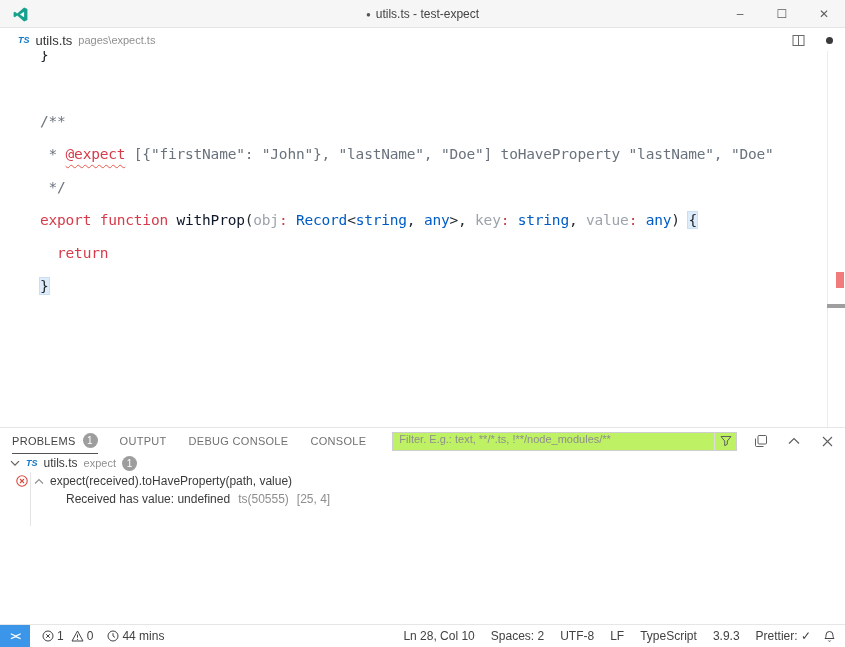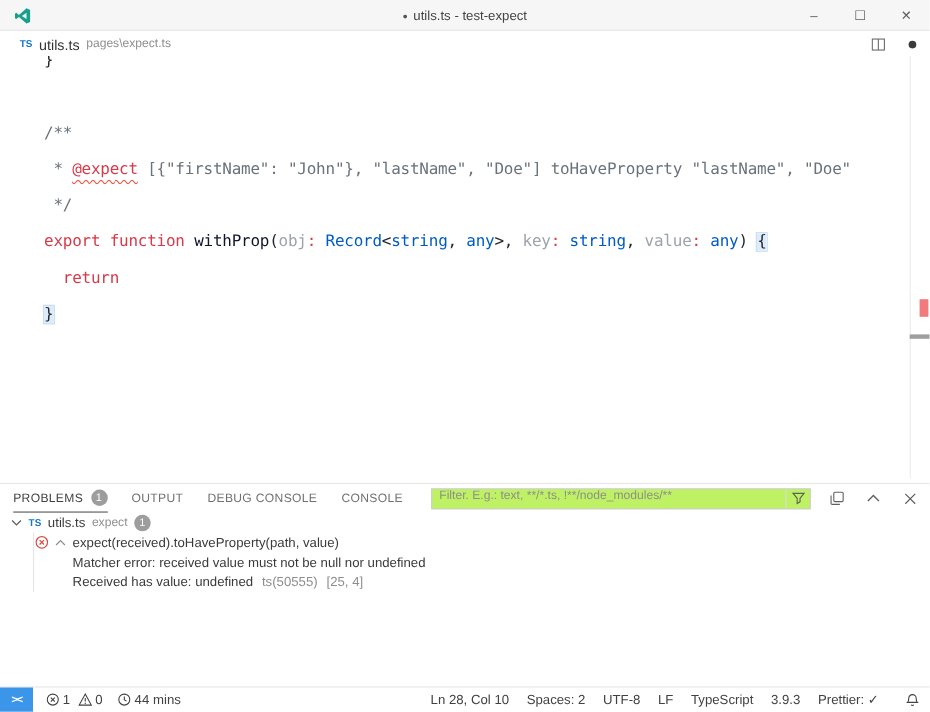--- a/index.html
+++ b/index.html
@@ -15,21 +15,21 @@
     font-size:12px; color:#444; }
   .win-title .dot { font-size:8px; color:#555; }
   .win-controls { position:absolute; right:0; top:0; height:28px; display:flex; }
   .win-btn { width:42px; height:28px; display:flex; align-items:center;
     justify-content:center; font-size:12px; color:#5f5f5f; }
 
   
   .tabbar { position:absolute; left:0; top:29px; width:845px; height:22px; background:#fff; }
   .tab { position:absolute; left:18px; top:0; height:22px; display:flex;
     align-items:center; gap:6px; }
-  .ts-badge { font-size:9px; font-weight:bold; color:#1277c5; }
+  .ts-badge { font-size:9px; font-weight:bold; color:#1277c5;font-style:italic; }
   .tab-name { font-size:13px; color:#333; }
   .tab-path { font-size:11px; color:#8f8f8f; }
   .tab-actions { position:absolute; right:12px; top:0; height:22px; display:flex;
     align-items:center; gap:20px; }
   .mod-dot { width:7px; height:7px; border-radius:50%; background:#3a3a3a; }
 
   
   .editor { position:absolute; left:0; top:51px; width:845px; height:384px;
     background:#fff; overflow:hidden; }
   .code { margin-top:-12px; padding-left:40px;
@@ -42,21 +42,21 @@
   .tk-plain { color:#24292e; }
   .tk-cmt   { color:#6a737d; }
   .tk-err   { color:#d73a49; text-decoration:underline wavy #e9594c;
               text-decoration-thickness:1px; text-underline-offset:5px; }
   .tk-brkt  { color:#24292e; background:#ddebfa; box-shadow:0 0 0 1px #c9dff5; }
   .ruler-border { position:absolute; left:827px; top:51px; width:1px; height:384px; background:#ececec; }
   .err-marker { position:absolute; left:836px; top:272px; width:8px; height:16px; background:#f17a7a; }
   .cursor-marker { position:absolute; left:827px; top:304px; width:18px; height:4px; background:#9e9e9e; }
 
   
-  .panel { position:absolute; left:0; top:439px; width:845px; height:189px;
+  .panel { position:absolute; left:0; top:427px; width:845px; height:189px;
     background:#fff; border-top:1px solid #e6e6e6; font-size:12px; color:#3c3c3c; }
   .panel-header { display:flex; align-items:center; height:26px; padding:0 10px 0 12px; }
   .ptab { display:flex; align-items:center; gap:7px; margin-right:22px;
     font-size:11px; letter-spacing:0.3px; color:#717171; height:26px; }
   .ptab.active { color:#424242; border-bottom:1px solid #555; }
   .badge { min-width:15px; height:15px; padding:0 3px; border-radius:50%;
     background:#9d9d9d; color:#fff; font-size:10px; display:flex;
     align-items:center; justify-content:center; }
   .filter { flex:1; max-width:456px; height:19px; margin:0 16px 0 4px;
     border:1px solid #cecece; background:#bef264; display:flex; align-items:flex-start; }
@@ -66,37 +66,37 @@
   .filter-btn { width:22px; height:17px; display:flex; align-items:center;
     justify-content:center; border-left:1px solid #dcdcdc; }
   .panel-icons { display:flex; align-items:center; gap:17px; margin-left:auto; }
   .picon { display:flex; align-items:center; justify-content:center; width:16px; height:16px; }
 
   .tree { position:relative; }
   .tree-row { display:flex; align-items:center; height:18px; }
   .file-row { padding-left:10px; gap:6px; }
   .file-name { color:#3b3b3b; font-size:12px; }
   .file-dir { color:#909090; font-size:11px; }
-  .prob-row { padding-left:32px; gap:6px; }
+  .prob-row { padding-left:16px; gap:6px; }
   .prob-msg { color:#3b3b3b; }
   .detail-row { padding-left:66px; gap:8px; }
   .gray { color:#8e8e8e; }
   .guide { position:absolute; left:30px; top:18px; width:1px; height:54px; background:#e4e4e4; }
   .err-icon { width:12px; height:12px; }
 
   
   .statusbar { position:absolute; left:0; top:624px; width:845px; height:23px;
     background:#fff; border-top:1px solid #e6e6e6; display:flex; align-items:center;
     font-size:12px; color:#424242; }
   .remote { width:30px; height:100%; background:#3b95e8; color:#fff; display:flex;
     align-items:center; justify-content:center; font-size:10px; font-weight:bold;
     letter-spacing:-1px; font-style:italic; }
   .sb-left { display:flex; align-items:center; gap:14px; margin-left:12px; }
   .sb-group { display:flex; align-items:center; gap:3px; }
-  .sb-right { margin-left:auto; display:flex; align-items:center; gap:16px; margin-right:22px; }
+  .sb-right { margin-left:auto; display:flex; align-items:center; gap:16px; margin-right:10px; }
   svg { display:block; }
 </style>
 </head>
 <body>
 
 <div class="titlebar">
   <svg class="logo" viewBox="0 0 100 100">
     <path fill="#17a08e" d="M74 4 L96 14 V86 L74 96 L28 56 L12 69 L4 64 V36 L12 31 L28 44 Z M74 31 L46 50 L74 69 Z"></path>
   </svg>
   <div class="win-title">
@@ -190,23 +190,20 @@
     </div>
     <div class="tree-row prob-row">
       <svg class="err-icon" viewBox="0 0 12 12">
           <circle cx="6" cy="6" r="5.2" fill="none" stroke="#d64a3f" stroke-width="1.1"></circle>
           <path d="M4 4 8 8 M8 4 4 8" stroke="#d64a3f" stroke-width="1.1"></path>
         </svg>
       <svg width="10" height="7" viewBox="0 0 10 7">
           <path d="M1 5.5 5 1.5 9 5.5" fill="none" stroke="#8e8e8e" stroke-width="1.1"></path>
         </svg>
       <span class="prob-msg">expect(received).toHaveProperty(path, value)</span>
-    </div>
-    <div class="tree-row detail-row">
-      <span class="prob-msg">Matcher error: received value must not be null nor undefined</span>
     </div>
     <div class="tree-row detail-row">
       <span class="prob-msg">Received has value: undefined</span>
       <span class="gray">ts(50555)</span>
       <span class="gray">[25, 4]</span>
     </div>
   </div>
 </div>
 
 <div class="statusbar">

